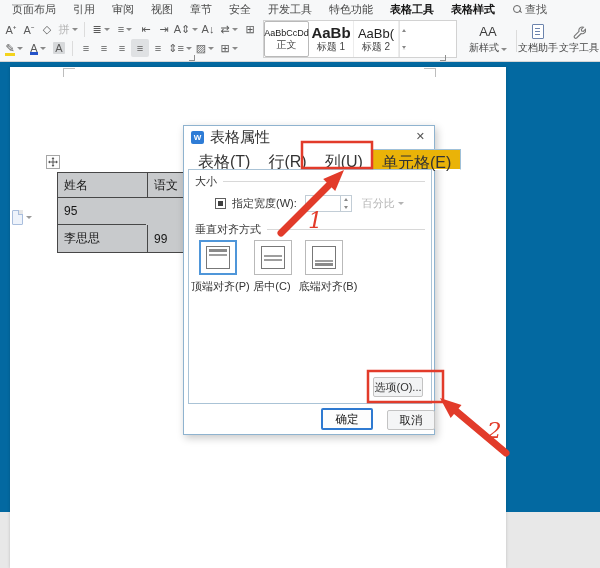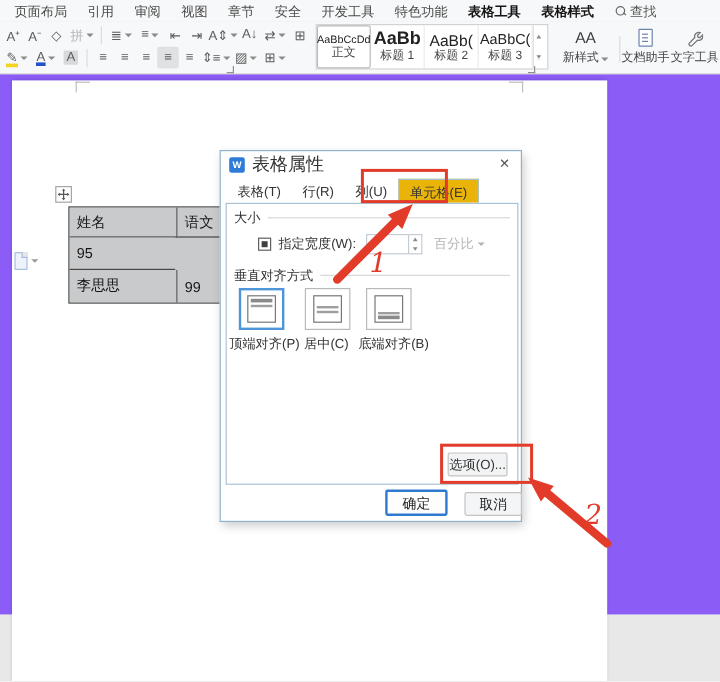--- a/index.html
+++ b/index.html
@@ -57,21 +57,21 @@
   .tool-big .tb-ic { height:18px; display:flex; align-items:flex-end; justify-content:center;
     font-size:13px; color:#3d3d3d; }
   .tool-big .tb-lb { font-size:10px; color:#444; margin-top:2px; white-space:nowrap; }
   .launcher { position:absolute; width:6px; height:6px; border-right:1px solid #8f8f8f;
     border-bottom:1px solid #8f8f8f; }
   .pageicon-sm { width:12px; height:15px; border:1.2px solid #6c84ad; border-radius:1px; position:relative; background:#fff; }
   .pageicon-sm::after { content:""; position:absolute; left:2px; top:3px; width:5px; height:1.2px;
     background:#6c84ad; box-shadow:0 3px 0 #6c84ad, 0 6px 0 #6c84ad; }
 
   
-  .docarea { position:absolute; left:0; top:62px; width:600px; height:450px; background:#8b5cf6; }
+  .docarea { position:absolute; left:0; top:62px; width:600px; height:450px; background:#0369a1; }
   .page { position:absolute; left:10px; top:5px; width:496px; height:501px; background:#fff;
     box-shadow:0 0 3px rgba(0,0,0,.18); }
   .cropmark { position:absolute; width:12px; height:9px; }
   .cm-l { left:53px; top:1px; border-left:1px solid #bdbdbd; border-top:1px solid #bdbdbd; }
   .cm-r { left:414px; top:1px; border-right:1px solid #bdbdbd; border-top:1px solid #bdbdbd; }
   .margin-note { position:absolute; left:12px; top:148px; display:flex; align-items:center; gap:3px; cursor:default; }
   .note-page { width:11px; height:15px; border:1.2px solid #a9bedd; background:#eef3fb; border-radius:1px; position:relative; }
   .note-page::after { content:""; position:absolute; right:-1px; top:-1px; width:4px; height:4px;
     background:#e6e6e6; border-left:1.2px solid #a9bedd; border-bottom:1.2px solid #a9bedd; }
   .note-caret { width:0; height:0; border-left:3px solid transparent; border-right:3px solid transparent;
@@ -90,21 +90,21 @@
   .rh0 { height:25px; } .rh { height:27px; }
 
   
   .dialog { position:absolute; left:183px; top:125px; width:252px; height:310px; background:#fff;
     border:1px solid #8fb3cf; box-shadow:2px 3px 8px rgba(0,0,0,.22); z-index:10; }
   .dlg-titlebar { position:absolute; left:0; top:0; right:0; height:22px; display:flex; align-items:center; padding-left:7px; }
   .dlg-appicon { width:13px; height:13px; background:#2e7cd6; border-radius:2px; color:#fff;
     font-size:8px; font-weight:bold; display:flex; align-items:center; justify-content:center; }
   .dlg-title { margin-left:6px; font-size:15px; color:#333; }
   .dlg-close { position:absolute; right:9px; top:4px; font-size:11px; color:#555; cursor:default; }
-  .dlg-tabs { position:absolute; left:5px; top:23px; height:20px; display:flex; font-size:11px; color:#333;justify-content:flex-end; }
+  .dlg-tabs { position:absolute; left:5px; top:23px; height:20px; display:flex; font-size:16px; color:#333;justify-content:flex-end; }
   .dlg-tab { padding:3px 9px; white-space:nowrap; cursor:default; }
   .dlg-tab.active { background:#eab308; border:1px solid #9fc0d8; border-bottom:1px solid #fff; margin-bottom:-1px; }
   .dlg-panel { position:absolute; left:4px; top:43px; width:244px; height:235px; border:1px solid #aac3d6; background:#fff; }
   .group-row { position:absolute; left:6px; right:6px; display:flex; align-items:center; gap:6px;
     font-size:11px; color:#333; }
   .group-line { flex:1; border-top:1px solid #d8d8d8; }
   .width-row { position:absolute; left:9px; top:25px; display:flex; align-items:center; font-size:11px; color:#333;padding-left:17px; }
   .chk { width:11px; height:11px; border:1px solid #5f5f5f; background:#fff; position:relative; margin-right:6px; }
   .chk::after { content:""; position:absolute; left:2px; top:2px; width:5px; height:5px; background:#3f3f3f; }
   .spin-box { width:36px; height:17px; border:1px solid #c2cdd6; background:#fff; margin-left:8px;
@@ -205,24 +205,20 @@
       <div class="sname">正文</div>
     </div>
     <div class="style-item h1">
       <div class="prev">AaBb</div>
       <div class="sname">标题 1</div>
     </div>
     <div class="style-item h2">
       <div class="prev">AaBb(</div>
       <div class="sname">标题 2</div>
     </div>
-    <div class="style-item h3">
-      <div class="prev">AaBbC(</div>
-      <div class="sname">标题 3</div>
-    </div>
     <div class="style-scroll">
       <span class="up"></span>
       <span class="dn"></span>
     </div>
   </div>
 
   <div class="tool-big" style="left:466px;">
     <div class="tb-ic">AA</div>
     <div class="tb-lb dd">新样式</div>
   </div>

